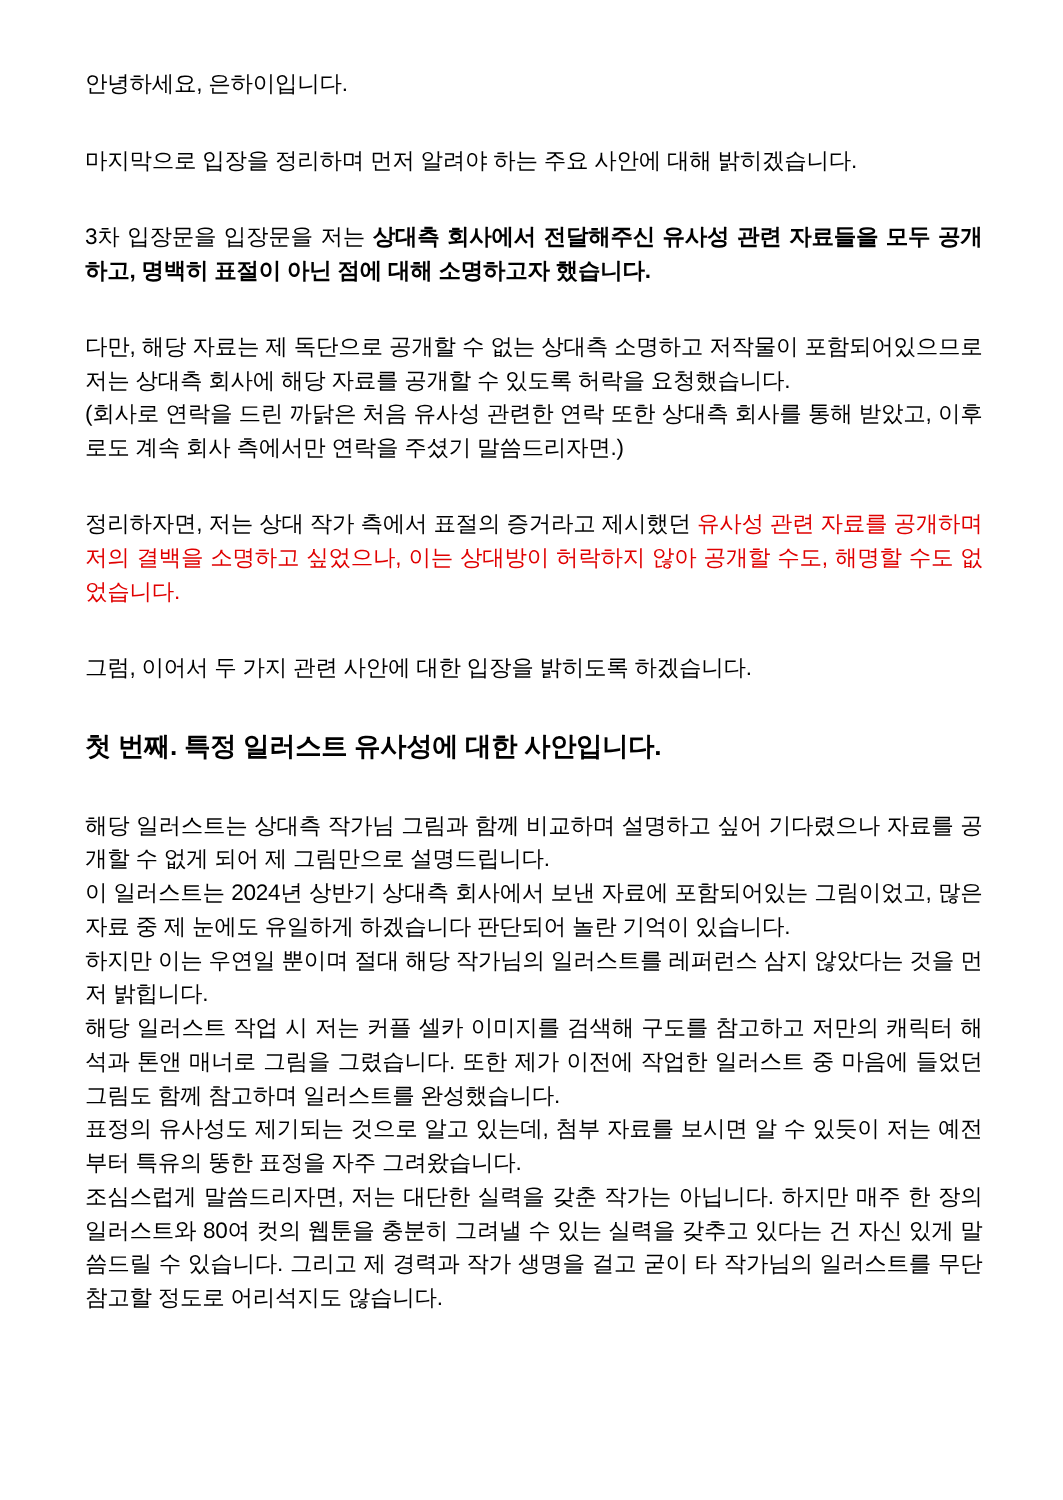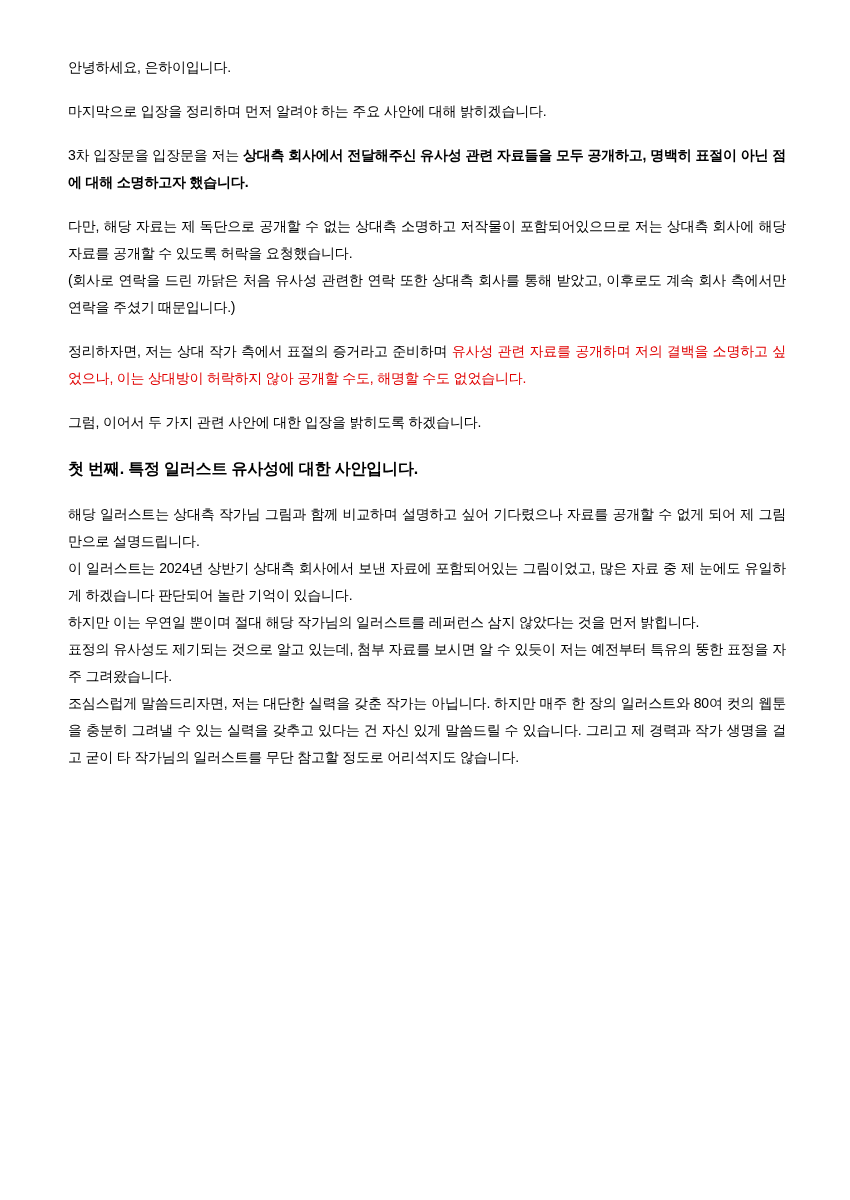--- a/index.html
+++ b/index.html
@@ -14,36 +14,36 @@
     font-family: "Liberation Sans", "DejaVu Sans", sans-serif;
   }
   .page {
     box-sizing: border-box;
     width: 850px;
     height: 1200px;
     padding: 54px 64px 20px 68px;
     background: var(--page-bg, #ffffff);
   }
   .block {
-    font-size: 14px;
+    font-size: 18px;
     line-height: 27px;
     color: var(--text-color, #000000);
     letter-spacing: -0.2px;
   }
   .block .line {
     text-align: justify;
     word-break: break-all;
   }
   .block.heading {
-    font-size: 16px;
+    font-size: 21px;
     line-height: 31px;
     font-weight: 700;
   }
   .gap-0 { margin-top: 0; }
-  .gap-1 { margin-top: 17px; }
+  .gap-1 { margin-top: 34px; }
   .seg-reg     { font-weight: 400; color: var(--text-color, #000000); }
   .seg-bold    { font-weight: 700; color: var(--text-color, #000000); }
   .seg-red     { font-weight: 400; color: var(--red-color, #e60000); }
   .seg-redbold { font-weight: 400; color: var(--red-color, #e60000); }
 </style>
 </head>
 <body>
 
 <div class="page">
   <div>
@@ -51,32 +51,33 @@
         <div class="line"><span class="seg-reg">안녕하세요, 은하이입니다.</span></div>
       </div>
       <div class="block gap-1">
         <div class="line"><span class="seg-reg">마지막으로 입장을 정리하며 먼저 알려야 하는 주요 사안에 대해 밝히겠습니다.</span></div>
       </div>
       <div class="block gap-1">
         <div class="line"><span class="seg-reg">3차 입장문을 입장문을 저는 </span><span class="seg-bold">상대측 회사에서 전달해주신 유사성 관련 자료들을 모두 공개하고, 명백히 표절이 아닌 점에 대해 소명하고자 했습니다.</span></div>
       </div>
       <div class="block gap-1">
         <div class="line"><span class="seg-reg">다만, 해당 자료는 제 독단으로 공개할 수 없는 상대측 소명하고 저작물이 포함되어있으므로 저는 상대측 회사에 해당 자료를 공개할 수 있도록 허락을 요청했습니다.</span></div>
-        <div class="line"><span class="seg-reg">(회사로 연락을 드린 까닭은 처음 유사성 관련한 연락 또한 상대측 회사를 통해 받았고, 이후로도 계속 회사 측에서만 연락을 주셨기 때문입니다.)</span></div>
+        <div class="line"><span class="seg-reg">(회사로 연락을 드린 까닭은 처음 유사성 관련한 연락 또한 상대측 회사를 통해 받았고, 이후로도 계속 회사 측에서만 연락을 주셨기 말씀드리자면.)</span></div>
       </div>
       <div class="block gap-1">
-        <div class="line"><span class="seg-reg">정리하자면, 저는 상대 작가 측에서 표절의 증거라고 준비하며 </span><span class="seg-redbold">유사성 관련 자료를 공개하며 저의 결백을 소명하고 싶었으나, 이는 상대방이 허락하지 않아 공개할 수도, 해명할 수도 없었습니다.</span></div>
+        <div class="line"><span class="seg-reg">정리하자면, 저는 상대 작가 측에서 표절의 증거라고 제시했던 </span><span class="seg-redbold">유사성 관련 자료를 공개하며 저의 결백을 소명하고 싶었으나, 이는 상대방이 허락하지 않아 공개할 수도, 해명할 수도 없었습니다.</span></div>
       </div>
       <div class="block gap-1">
         <div class="line"><span class="seg-reg">그럼, 이어서 두 가지 관련 사안에 대한 입장을 밝히도록 하겠습니다.</span></div>
       </div>
       <div class="block heading gap-1">
         <div class="line"><span class="seg-bold">첫 번째. 특정 일러스트 유사성에 대한 사안입니다.</span></div>
       </div>
       <div class="block gap-1">
         <div class="line"><span class="seg-reg">해당 일러스트는 상대측 작가님 그림과 함께 비교하며 설명하고 싶어 기다렸으나 자료를 공개할 수 없게 되어 제 그림만으로 설명드립니다.</span></div>
         <div class="line"><span class="seg-reg">이 일러스트는 2024년 상반기 상대측 회사에서 보낸 자료에 포함되어있는 그림이었고, 많은 자료 중 제 눈에도 유일하게 하겠습니다 판단되어 놀란 기억이 있습니다.</span></div>
         <div class="line"><span class="seg-reg">하지만 이는 우연일 뿐이며 절대 해당 작가님의 일러스트를 레퍼런스 삼지 않았다는 것을 먼저 밝힙니다.</span></div>
+        <div class="line"><span class="seg-reg">해당 일러스트 작업 시 저는 커플 셀카 이미지를 검색해 구도를 참고하고 저만의 캐릭터 해석과 톤앤 매너로 그림을 그렸습니다. 또한 제가 이전에 작업한 일러스트 중 마음에 들었던 그림도 함께 참고하며 일러스트를 완성했습니다.</span></div>
         <div class="line"><span class="seg-reg">표정의 유사성도 제기되는 것으로 알고 있는데, 첨부 자료를 보시면 알 수 있듯이 저는 예전부터 특유의 뚱한 표정을 자주 그려왔습니다.</span></div>
         <div class="line"><span class="seg-reg">조심스럽게 말씀드리자면, 저는 대단한 실력을 갖춘 작가는 아닙니다. 하지만 매주 한 장의 일러스트와 80여 컷의 웹툰을 충분히 그려낼 수 있는 실력을 갖추고 있다는 건 자신 있게 말씀드릴 수 있습니다. 그리고 제 경력과 작가 생명을 걸고 굳이 타 작가님의 일러스트를 무단 참고할 정도로 어리석지도 않습니다.</span></div>
       </div>
     </div>
 </div>
 
 </body></html>

